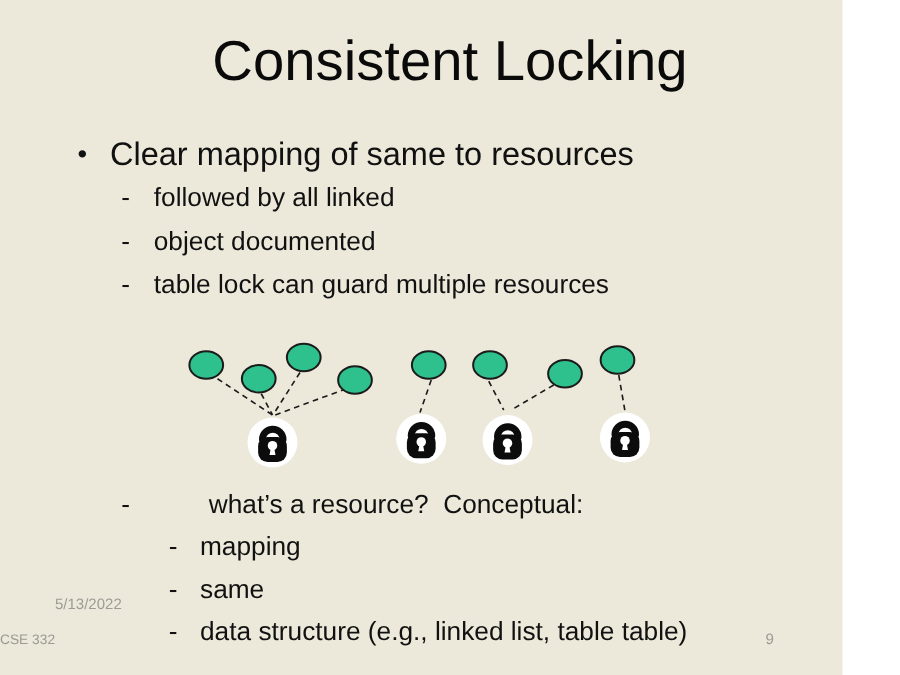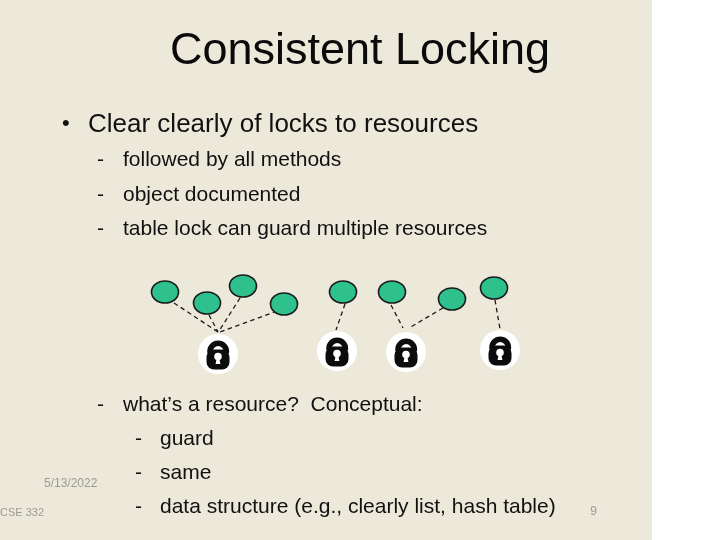--- a/index.html
+++ b/index.html
@@ -1,58 +1,58 @@
 <!DOCTYPE html>
 <html><head>
 <meta charset="utf-8">
 <style>
   html,body{margin:0;padding:0;}
   body{width:720px;height:540px;font-family:"Liberation Sans","DejaVu Sans",sans-serif;}
-  .slide{position:relative;width:652px;height:540px;background:#ECE9DA;overflow:hidden;}
+  .slide{position:relative;width:652px;height:540px;background:#ECE9DA;overflow:hidden;padding-left:22px;}
 
   .title{position:absolute;top:26px;left:0;width:720px;margin:0;
          text-align:center;font-size:45px;font-weight:400;color:#0a0a0a;
          letter-spacing:0px;line-height:1.0;z-index:2;}
 
   .row{position:absolute;display:flex;align-items:flex-start;color:#111;z-index:2;}
   .row .marker{flex:0 0 auto;text-align:left;}
 
   .lvl1{left:62px;font-size:26px;line-height:28px;}
   .lvl1 .marker{width:26px;font-size:22px;line-height:28px;}
 
   .lvl2{left:97px;font-size:21px;line-height:23px;}
   .lvl2 .marker{width:26px;}
 
   .lvl3{left:135px;font-size:21px;line-height:23px;}
   .lvl3 .marker{width:25px;}
 
-  .pre{white-space:pre;}
+  .pre{white-space:pre;margin-left:44px;}
 
   .diagram{position:absolute;left:0;top:0;width:720px;height:540px;z-index:1;}
 
   .footer-date{position:absolute;left:44px;top:476px;font-size:12px;color:#9b9b94;z-index:0;}
   .footer-course{position:absolute;left:0;top:506px;width:720px;text-align:left;
                  font-size:11px;color:#9b9b94;z-index:0;}
   .footer-page{position:absolute;right:55px;top:504px;font-size:12px;color:#9b9b94;z-index:0;}
 </style>
 </head>
 <body>
 
 <div class="slide">
 
   <h1 class="title">Consistent Locking</h1>
 
   <div class="row lvl1" style="top:109px;">
     <span class="marker">•</span>
-    <span>Clear clearly of locks to resources</span>
+    <span>Clear mapping of same to resources</span>
   </div>
 
   <div class="row lvl2" style="top:147px;">
     <span class="marker">-</span>
-    <span>followed by all methods</span>
+    <span>followed by all linked</span>
   </div>
   <div class="row lvl2" style="top:182px;">
     <span class="marker">-</span>
     <span>object documented</span>
   </div>
   <div class="row lvl2" style="top:216px;">
     <span class="marker">-</span>
     <span>table lock can guard multiple resources</span>
   </div>
 
@@ -103,28 +103,28 @@
       <ellipse cx="494" cy="288" rx="13.5" ry="11" fill="#2EC18D" stroke="#1b1b1b" stroke-width="1.6"></ellipse>
     </svg>
 
   <div class="row lvl2" style="top:392px;">
     <span class="marker">-</span>
     <span class="pre">what’s a resource?  Conceptual:</span>
   </div>
 
   <div class="row lvl3" style="top:426px;">
     <span class="marker">-</span>
-    <span>guard</span>
+    <span>mapping</span>
   </div>
   <div class="row lvl3" style="top:460px;">
     <span class="marker">-</span>
     <span>same</span>
   </div>
   <div class="row lvl3" style="top:494px;">
     <span class="marker">-</span>
-    <span>data structure (e.g., clearly list, hash table)</span>
+    <span>data structure (e.g., linked list, table table)</span>
   </div>
 
   <span class="footer-date">5/13/2022</span>
   <span class="footer-course">CSE 332</span>
   <span class="footer-page">9</span>
 
 </div>
 
 </body></html>

